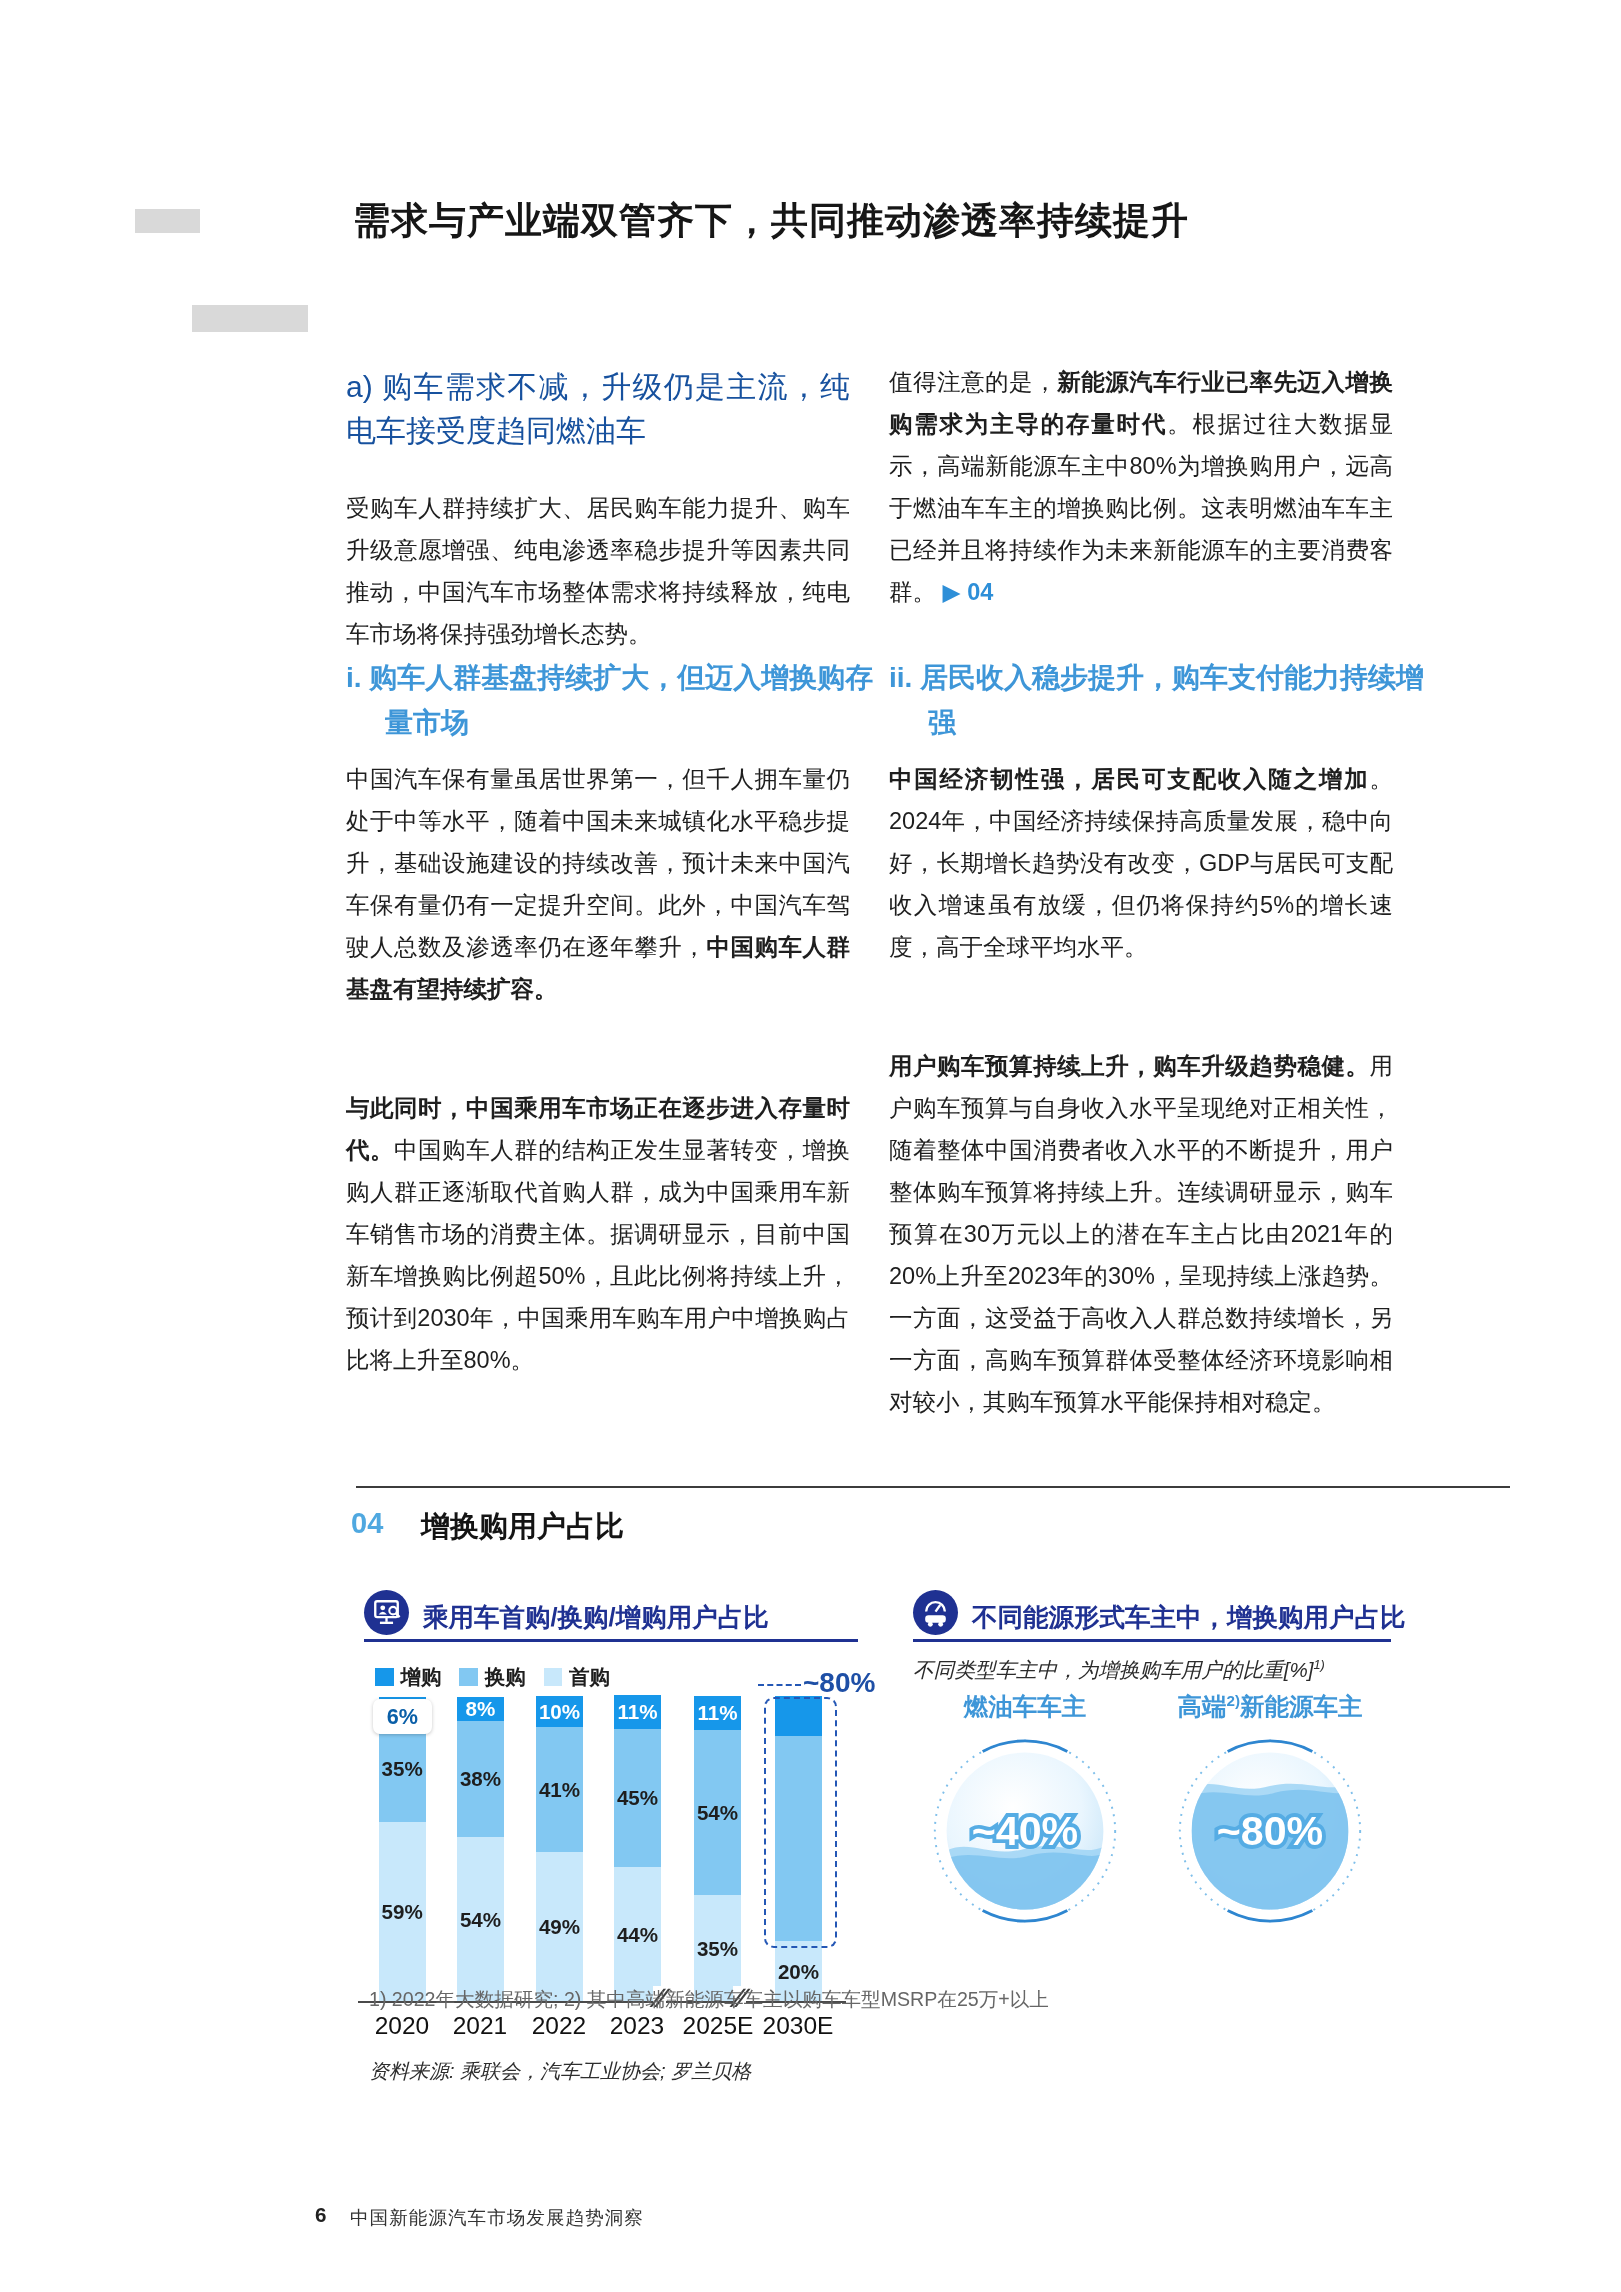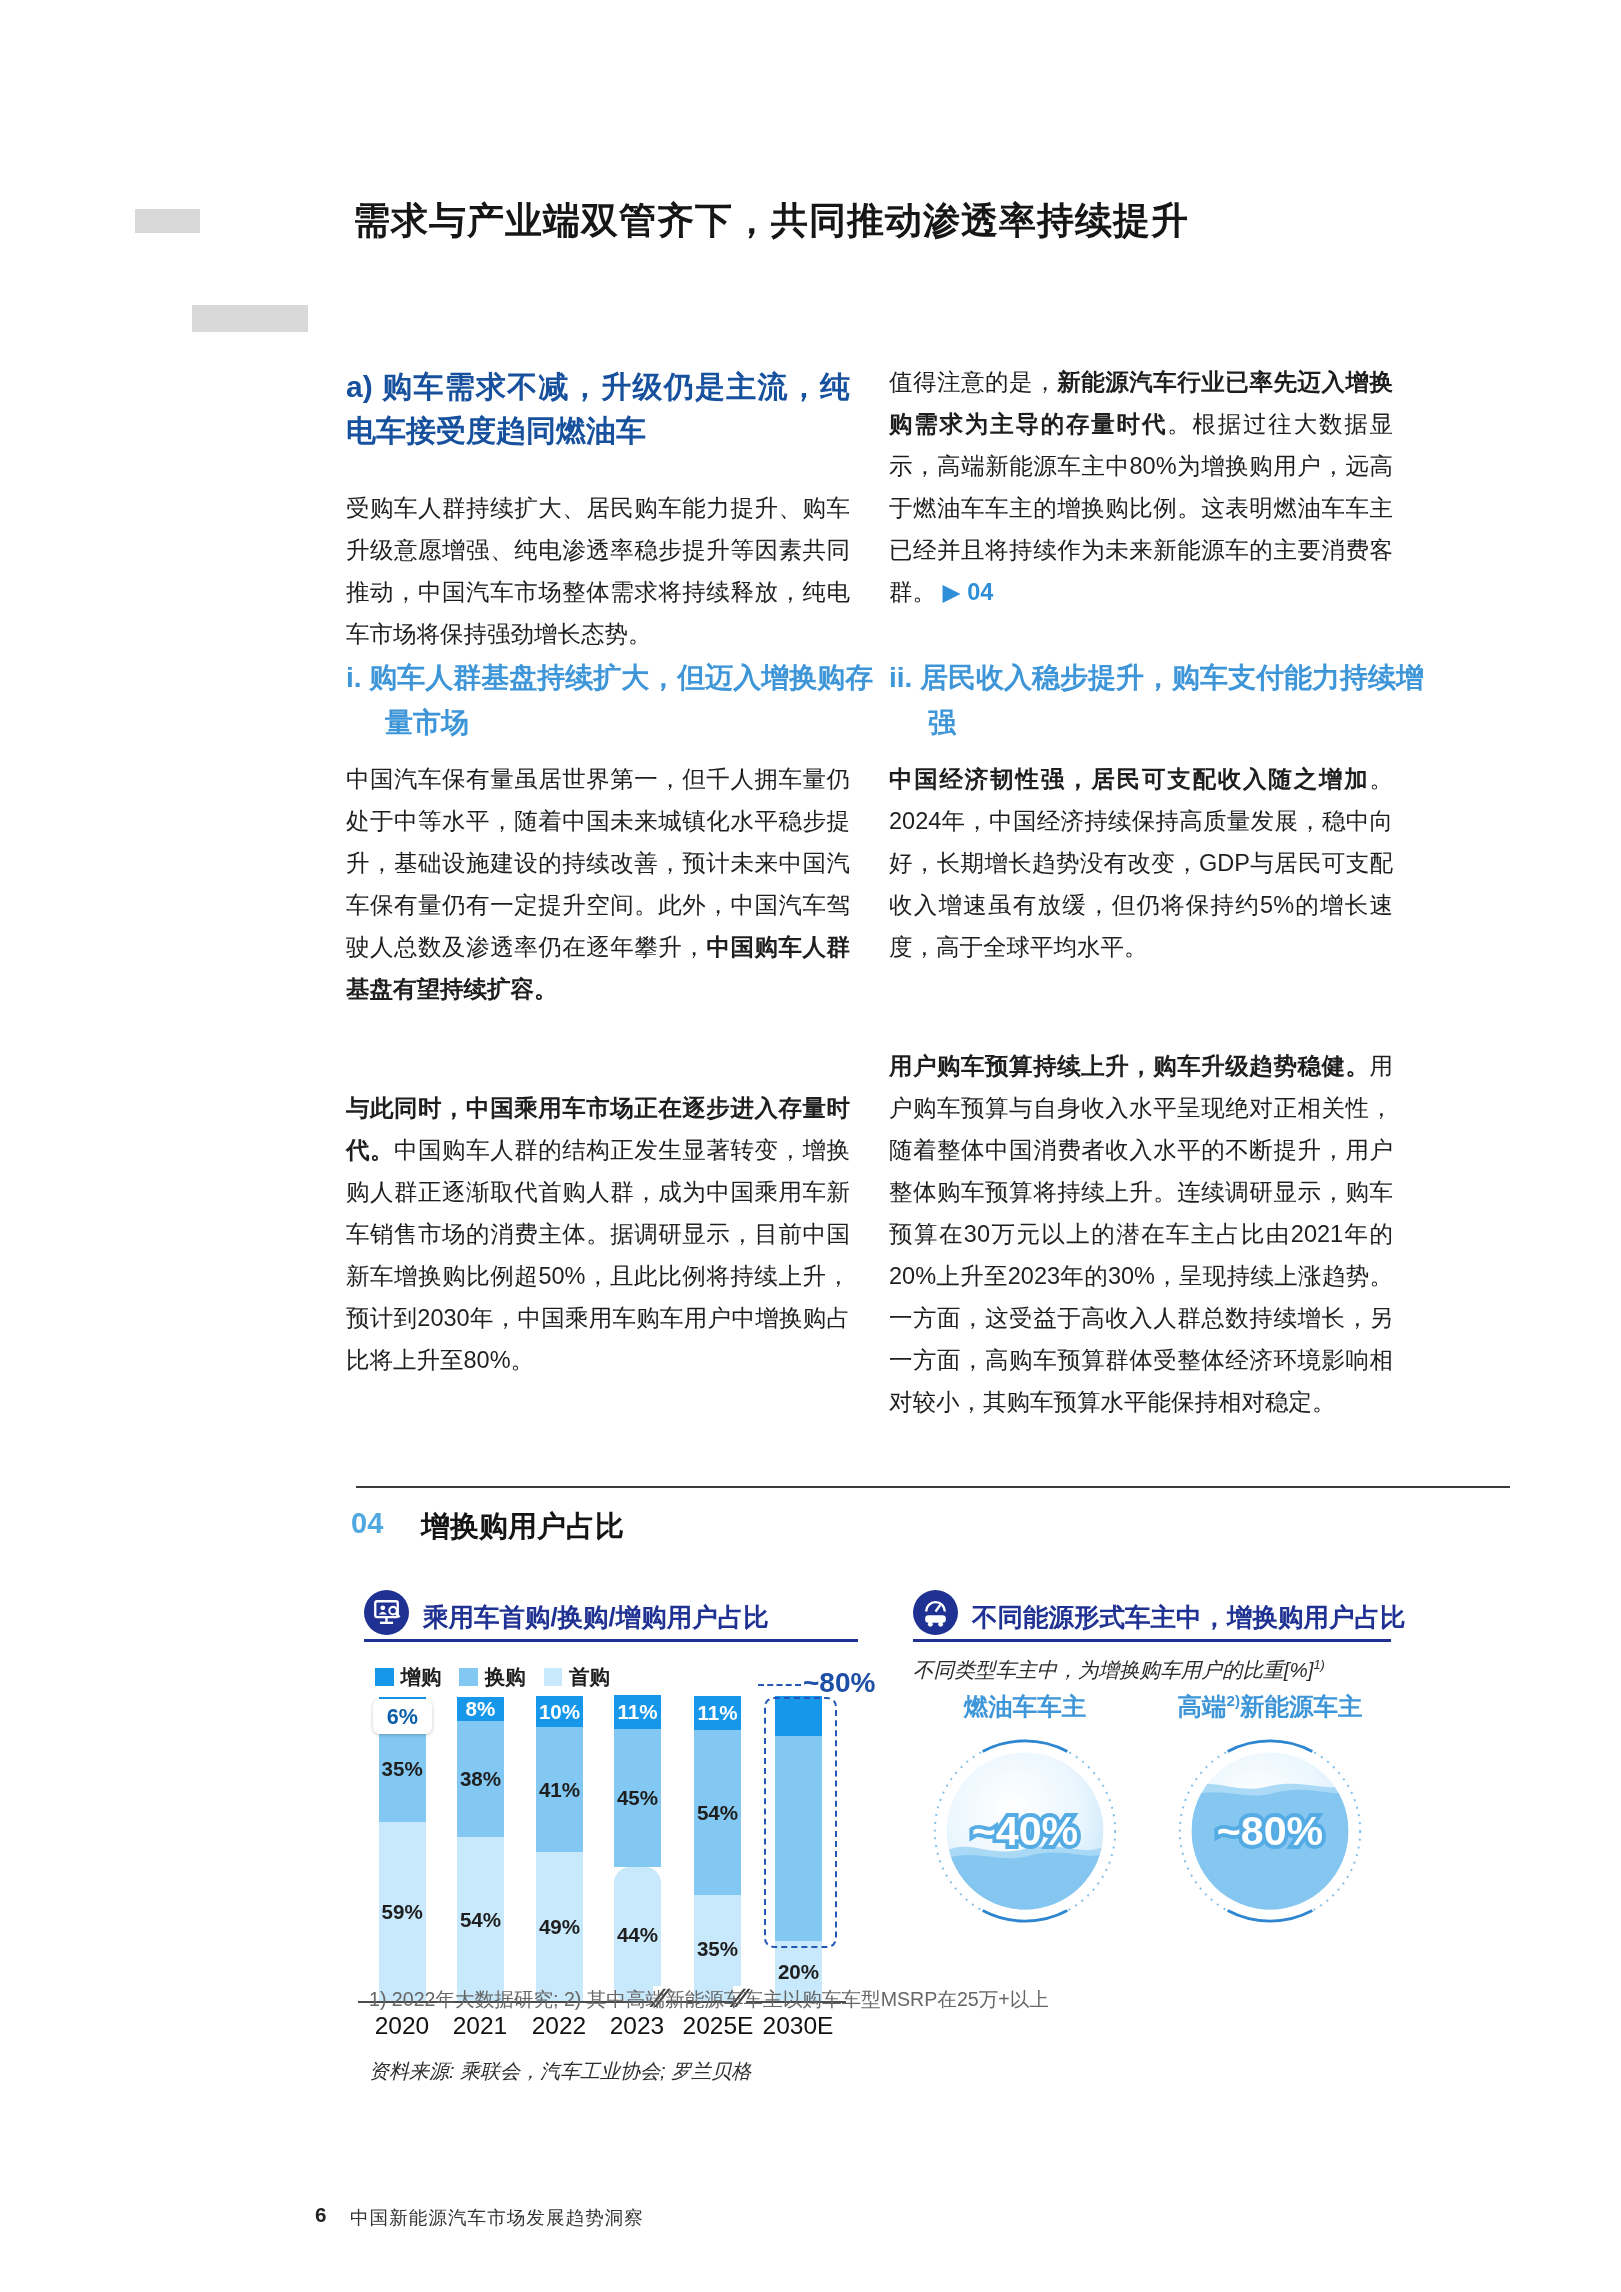--- a/index.html
+++ b/index.html
@@ -3,21 +3,21 @@
 <meta charset="utf-8">
 <style>
   html,body{margin:0;padding:0;background:#fff;}
   .page{position:relative;width:1621px;height:2293px;background:#ffffff;
         font-family:"Liberation Sans","DejaVu Sans",sans-serif;color:#1E1E1E;overflow:hidden;}
   .abs{position:absolute;}
   .b{font-weight:700;}
   sup{font-size:62%;vertical-align:super;}
   .deco{background:#D9D9D9;}
   .page-title{font-size:37px;font-weight:700;color:#161616;letter-spacing:1px;white-space:nowrap;}
-  .h-a{width:504px;font-size:30px;line-height:44px;font-weight:700;color:#17519E;text-align:justify;}
+  .h-a{width:504px;font-size:30px;line-height:44px;font-weight:400;color:#17519E;text-align:justify;}
   .h-sub{width:504px;font-size:28px;line-height:45px;font-weight:700;color:#3E96D8;
          padding-left:39px;text-indent:-39px;text-align:left;}
   .col-para{width:504px;font-size:23.5px;line-height:42px;text-align:justify;color:#1E1E1E;}
   .fig-rule{height:2px;background:#3C3C3C;}
   .fig-num{font-size:29px;font-weight:700;color:#4FA8E0;}
   .fig-title{font-size:29px;font-weight:700;color:#141414;}
   .panel-icon{width:45px;height:45px;border-radius:50%;background:#1F3192;display:flex;align-items:center;justify-content:center;}
   .panel-title{font-size:25.5px;font-weight:700;color:#1F3192;white-space:nowrap;}
   .panel-rule{height:2.9px;background:#1F3192;}
   .legend{display:flex;gap:17.6px;align-items:center;}
@@ -134,21 +134,21 @@
         </div>
       </div>
       <div class="xlabel" style="left: 156px;">2022</div>
       <div class="bar" style="left: 250px;">
         <div class="seg" style="height: 34px; background: rgb(22, 151, 234);">
           <span class="seg-label wh">11%</span>
         </div>
         <div class="seg" style="height: 138px; background: rgb(130, 200, 242);">
           <span class="seg-label">45%</span>
         </div>
-        <div class="seg" style="height: 135px; background: rgb(200, 232, 251); border-radius: 16px;">
+        <div class="seg" style="height: 135px; background: rgb(200, 232, 251);">
           <span class="seg-label">44%</span>
         </div>
       </div>
       <div class="xlabel" style="left: 234px;">2023</div>
       <div class="bar" style="left: 330px;">
         <div class="seg" style="height: 34px; background: rgb(22, 151, 234);">
           <span class="seg-label wh">11%</span>
         </div>
         <div class="seg" style="height: 165px; background: rgb(130, 200, 242);">
           <span class="seg-label">54%</span>

